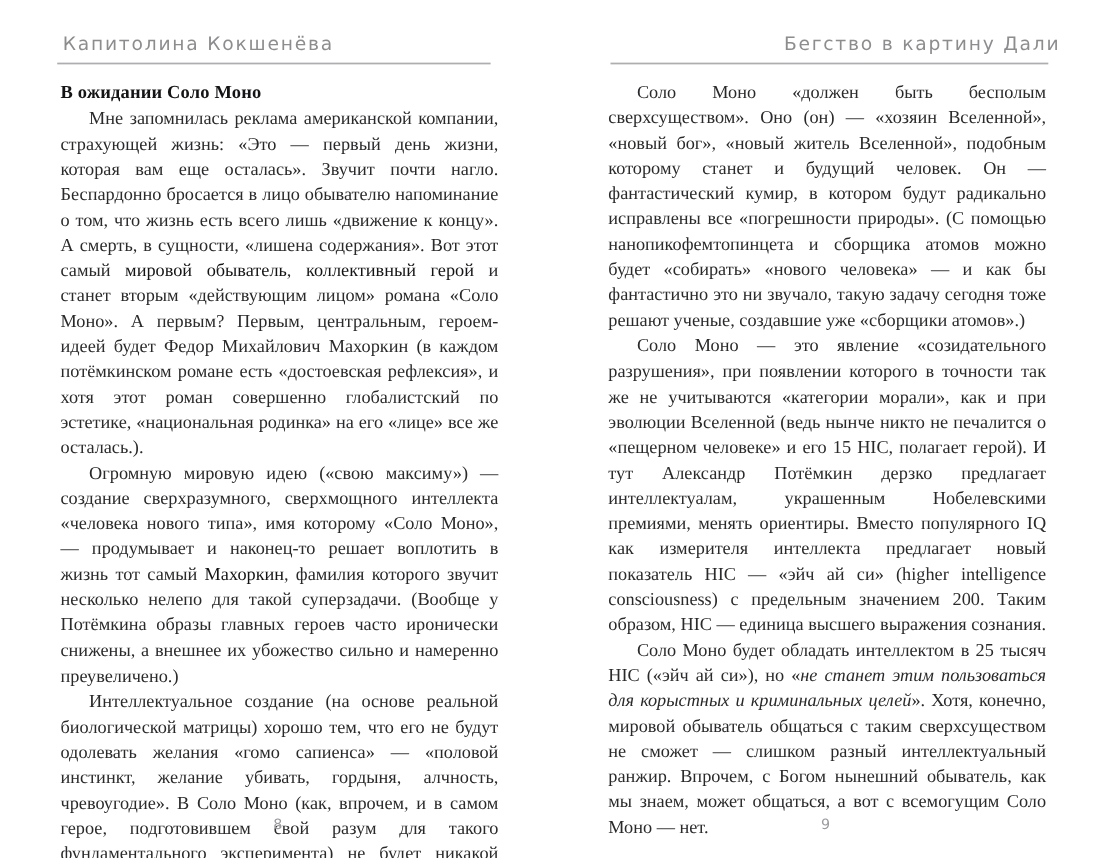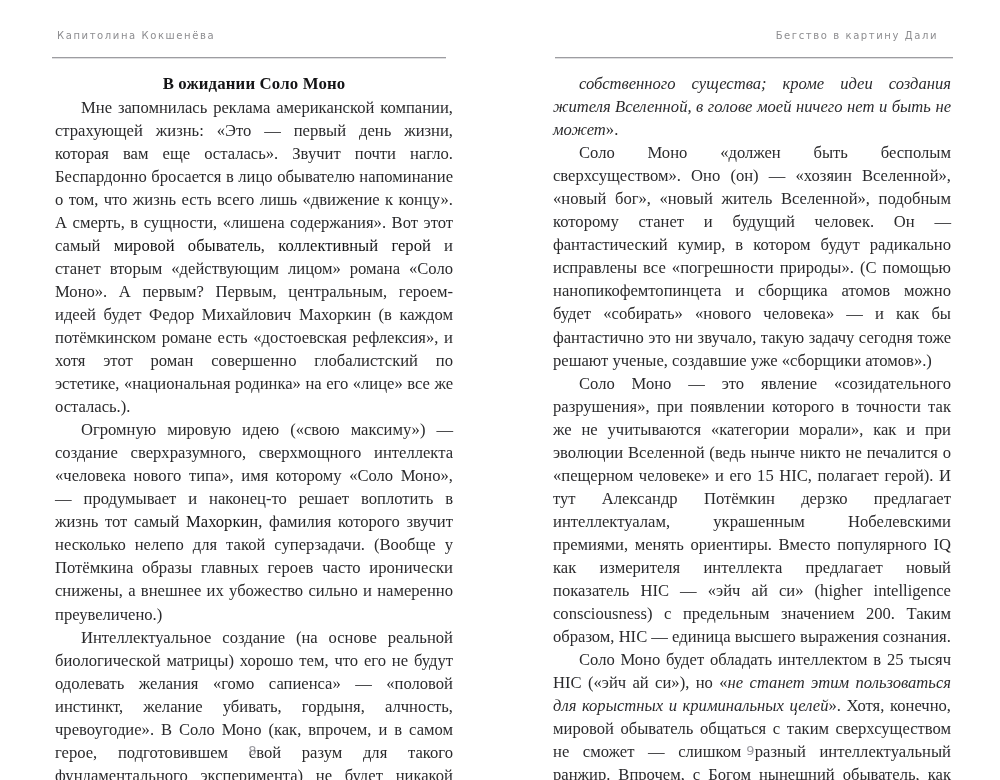--- a/index.html
+++ b/index.html
@@ -15,27 +15,27 @@
     overflow: hidden;
     font-family: "Liberation Serif", "DejaVu Serif", serif;
     color: #262626;
   }
 
   
   .running-head {
     position: absolute;
     top: 30px;
     font-family: "DejaVu Sans", "Liberation Sans", sans-serif;
-    font-size: 10px;
+    font-size: 17px;
     letter-spacing: 1.6px;
     color: #8d8d90;
     white-space: nowrap;
   }
   .running-head.left  { left: 57px; }
-  .running-head.right { right: 62px; text-align: left; }
+  .running-head.right { right: 36px; text-align: left; }
 
   .head-rule {
     position: absolute;
     top: 57px;
     height: 1px;
     background: #9d9da1;
   }
   .head-rule.left  { left: 52px;  width: 394px; }
   .head-rule.right { left: 555px; width: 398px; }
   .head-rule::after {
@@ -60,21 +60,21 @@
     color: #2a2a2c;
   }
   .col.left  { left: 55px; }
   .col.right { left: 553px; }
 
   .section-title {
     font-weight: bold;
     font-size: 16.8px;
     line-height: 23px;
     margin: 0 0 0.5px 0;
-    text-align: center;
+    text-align: left;
     color: #141416;
     letter-spacing: 0.15px;
   }
 
   p.para {
     margin: 0;
     text-indent: 26px;
   }
 
   b.bold   { font-weight: normal; color: #141416; }
@@ -109,21 +109,20 @@
     <div class="section-title">В ожидании Соло Моно</div>
     <div>
         <p class="para"><span>Мне запомнилась реклама американской компании, страхующей жизнь: «Это — первый день жизни, которая вам еще осталась». Звучит почти нагло. Беспардонно бросается в лицо обывателю напоминание о том, что жизнь есть всего лишь «движение к концу». А смерть, в сущности, «лишена содержания». Вот этот самый </span><b class="bold">мировой обыватель</b><span>, </span><b class="bold">коллективный герой</b><span> и станет вторым «действующим лицом» романа «Соло Моно». А первым? Первым, центральным, героем-идеей будет Федор Михайлович Махоркин (в каждом потёмкинском романе есть «достоевская рефлексия», и хотя этот роман совершенно глобалистский по эстетике, «национальная родинка» на его «лице» все же осталась.).</span></p>
         <p class="para"><span>Огромную мировую идею («свою максиму») — создание сверхразумного, сверхмощного интеллекта «человека нового типа», имя которому «Соло Моно», — продумывает и наконец-то решает воплотить в жизнь тот самый </span><b class="bold">Махоркин</b><span>, фамилия которого звучит несколько нелепо для такой суперзадачи. (Вообще у Потёмкина образы главных героев часто иронически снижены, а внешнее их убожество сильно и намеренно преувеличено.)</span></p>
         <p class="para"><span>Интеллектуальное создание (на основе реальной биологической матрицы) хорошо тем, что его не будут одолевать желания «гомо сапиенса» — «половой инстинкт, желание убивать, гордыня, алчность, чревоугодие». В Соло Моно (как, впрочем, и в самом герое, подготовившем свой разум для такого фундаментального эксперимента) не будет никакой «отвратительной природной порчи, внесенной в биокупаж ... стихийными мутациями».</span></p>
       </div>
   </div>
 
   <div class="col right">
     <div>
-        <p class="para"><i class="ital">собственного существа; кроме идеи создания жителя Вселенной, в голове моей ничего нет и быть не может</i><span>».</span></p>
         <p class="para"><span>Соло Моно «должен быть бесполым сверхсуществом». Оно (он) — «хозяин Вселенной», «новый бог», «новый житель Вселенной», подобным которому станет и будущий человек. Он — фантастический кумир, в котором будут радикально исправлены все «погрешности природы». (С помощью нанопикофемтопинцета и сборщика атомов можно будет «собирать» «нового человека» — и как бы фантастично это ни звучало, такую задачу сегодня тоже решают ученые, создавшие уже «сборщики атомов».)</span></p>
         <p class="para"><span>Соло Моно — это явление «созидательного разрушения», при появлении которого в точности так же не учитываются «категории морали», как и при эволюции Вселенной (ведь нынче никто не печалится о «пещерном человеке» и его 15 HIC, полагает герой). И тут Александр Потёмкин дерзко предлагает интеллектуалам, украшенным Нобелевскими премиями, менять ориентиры. Вместо популярного IQ как измерителя интеллекта предлагает новый показатель HIC — «эйч ай си» (higher intelligence consciousness) с предельным значением 200. Таким образом, HIC — единица высшего выражения сознания.</span></p>
         <p class="para"><span>Соло Моно будет обладать интеллектом в 25 тысяч HIC («эйч ай си»), но «</span><i class="ital">не станет этим пользоваться для корыстных и криминальных целей</i><span>». Хотя, конечно, мировой обыватель общаться с таким сверхсуществом не сможет — слишком разный интеллектуальный ранжир. Впрочем, с Богом нынешний обыватель, как мы знаем, может общаться, а вот с всемогущим Соло Моно — нет.</span></p>
       </div>
   </div>
 
   <div class="folio left">8</div>
   <div class="folio right">9</div>
 
 </div>

